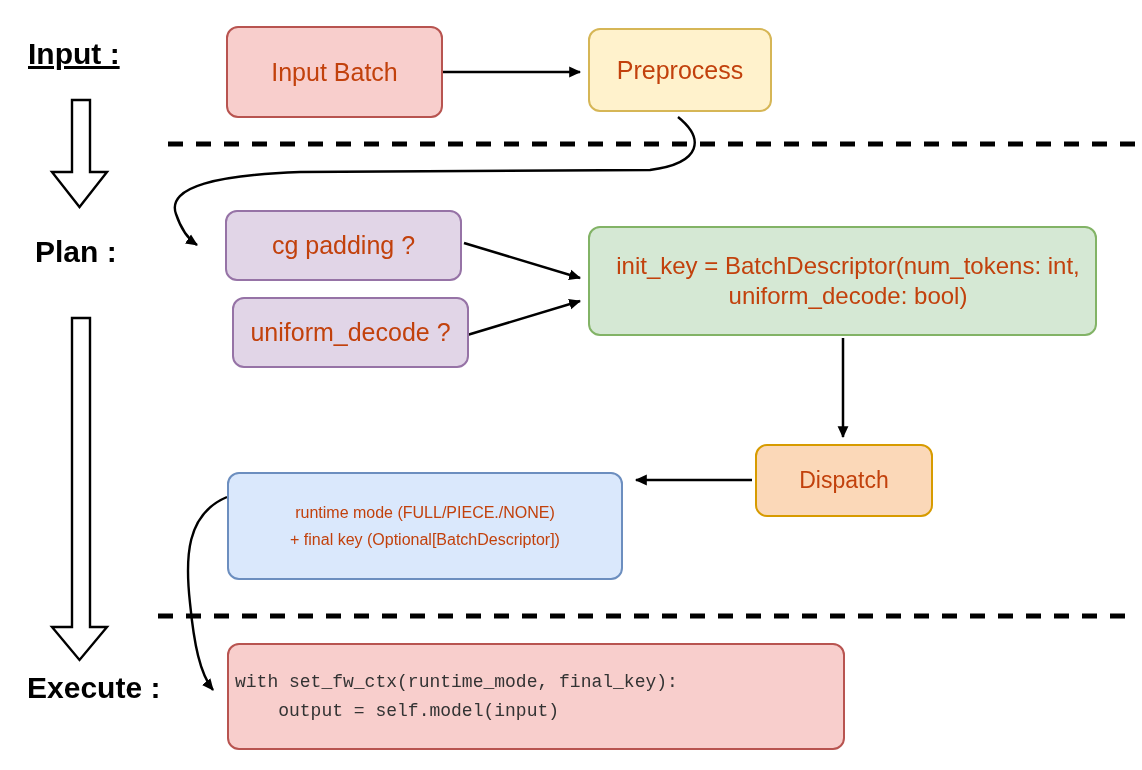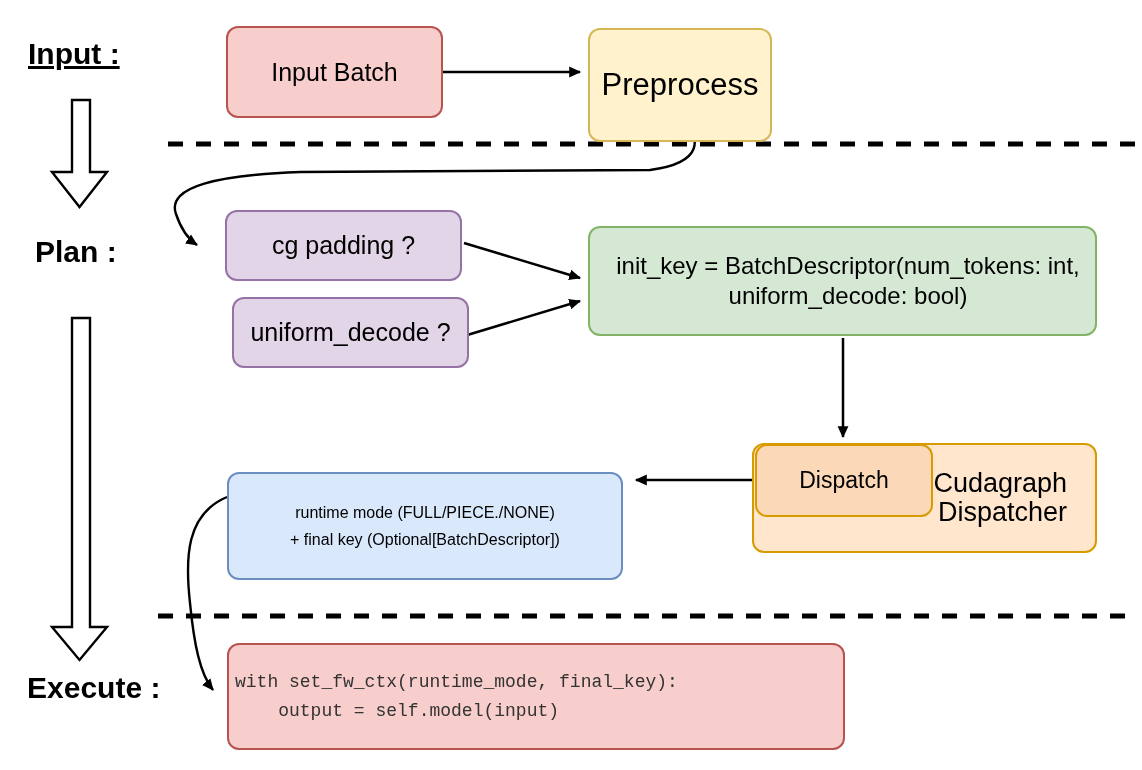--- a/index.html
+++ b/index.html
@@ -13,36 +13,36 @@
   #wires{position:absolute;left:0;top:0;z-index:1;}
   .conn{stroke:var(--connector,#000);fill:none;}
   .conn-head{fill:var(--connector,#000);}
   .hollow{fill:#ffffff;stroke:var(--connector,#000);stroke-width:2.4;stroke-linejoin:miter;}
   .dash{stroke:var(--connector,#000);stroke-width:5;stroke-dasharray:15 13;fill:none;}
 
   .node{
     position:absolute;z-index:2;
     display:flex;flex-direction:column;align-items:center;justify-content:center;
     border-radius:12px;border:2px solid #000;
-    text-align:center;color:#000000;box-sizing:border-box;
+    text-align:center;color:#c2410c;box-sizing:border-box;
   }
   .node-red{background:var(--red-fill);border-color:var(--red-stroke);}
   .node-yellow{background:var(--yellow-fill);border-color:var(--yellow-stroke);}
   .node-purple{background:var(--purple-fill);border-color:var(--purple-stroke);}
   .node-green{background:var(--green-fill);border-color:var(--green-stroke);padding-left:11px;}
   .node-orange{background:var(--orange-fill);border-color:var(--orange-stroke);}
   .node-orange-inner{background:var(--orange-inner-fill);border-color:var(--orange-stroke);}
   .node-blue{background:var(--blue-fill);border-color:var(--blue-stroke);}
 
   .stage-label{
     position:absolute;z-index:2;
     font-weight:bold;font-size:30px;color:#000;white-space:nowrap;
   }
   #node-input-batch{left:226px;top:26px;width:217px;height:92px;font-size:25px;}
-  #node-preprocess{left:588px;top:28px;width:184px;height:114px;font-size:31px;}
+  #node-preprocess{left:588px;top:28px;width:184px;height:84px;font-size:25px;}
   #node-cg-padding{left:225px;top:210px;width:237px;height:71px;font-size:25px;}
   #node-uniform-decode{left:232px;top:297px;width:237px;height:71px;font-size:25px;}
   #node-init-key{left:588px;top:226px;width:509px;height:110px;font-size:24px;line-height:30px;}
   #node-cudagraph{left:752px;top:443px;width:345px;height:110px;font-size:27px;line-height:29px;
     align-items:flex-end;padding-right:28px;}
   #node-dispatch{left:755px;top:444px;width:178px;height:73px;font-size:23px;}
   #node-runtime{left:227px;top:445px;width:396px;height:108px;font-size:16px;line-height:27px;margin-top:27px;}
   #node-code{
     left:227px;top:643px;width:618px;height:107px;
     align-items:flex-start;justify-content:center;padding-left:6px;
@@ -105,24 +105,20 @@
 
   <div class="node node-purple" id="node-uniform-decode">
     <span>uniform_decode ?</span>
   </div>
 
   <div class="node node-green" id="node-init-key">
     <span>init_key = BatchDescriptor(num_tokens: int,</span>
     <span>uniform_decode: bool)</span>
   </div>
 
-  <div class="node node-orange" id="node-cudagraph">
-    <span>Cudagraph</span>
-    <span>Dispatcher</span>
-  </div>
 
   <div class="node node-orange-inner" id="node-dispatch">
     <span>Dispatch</span>
   </div>
 
   <div class="node node-blue" id="node-runtime">
     <span>runtime mode (FULL/PIECE./NONE)</span>
     <span>+ final key (Optional[BatchDescriptor])</span>
   </div>
 

